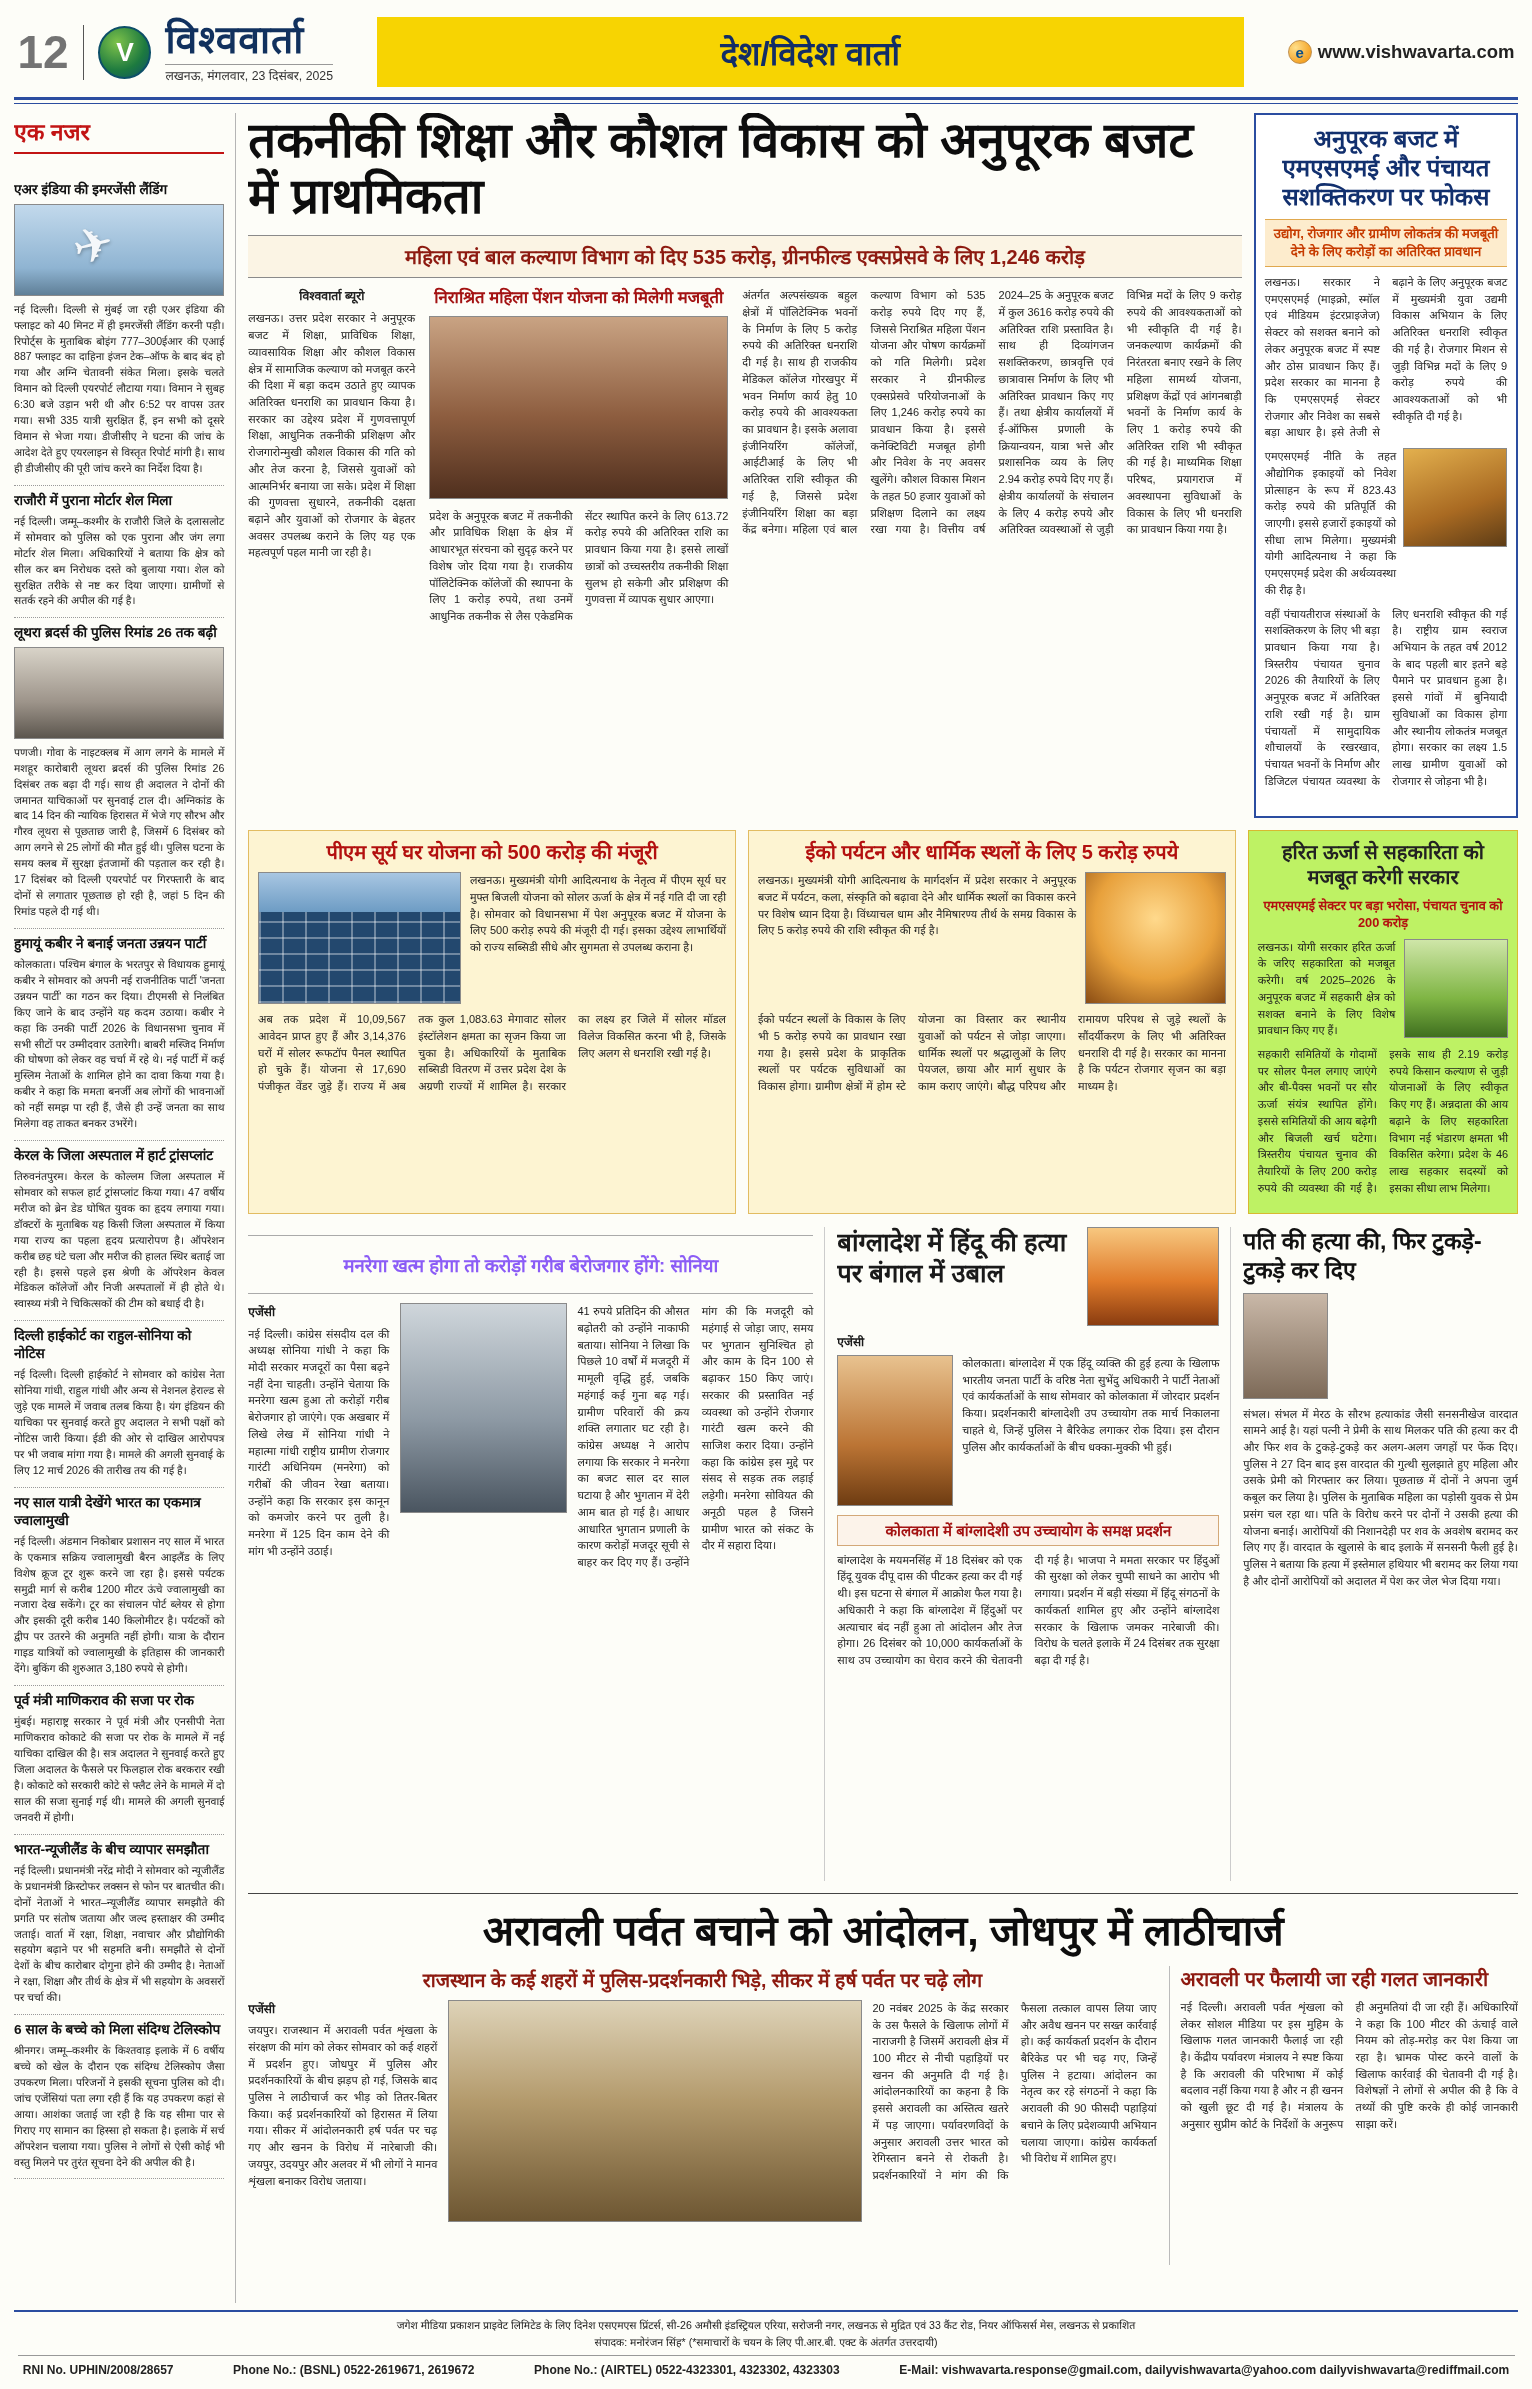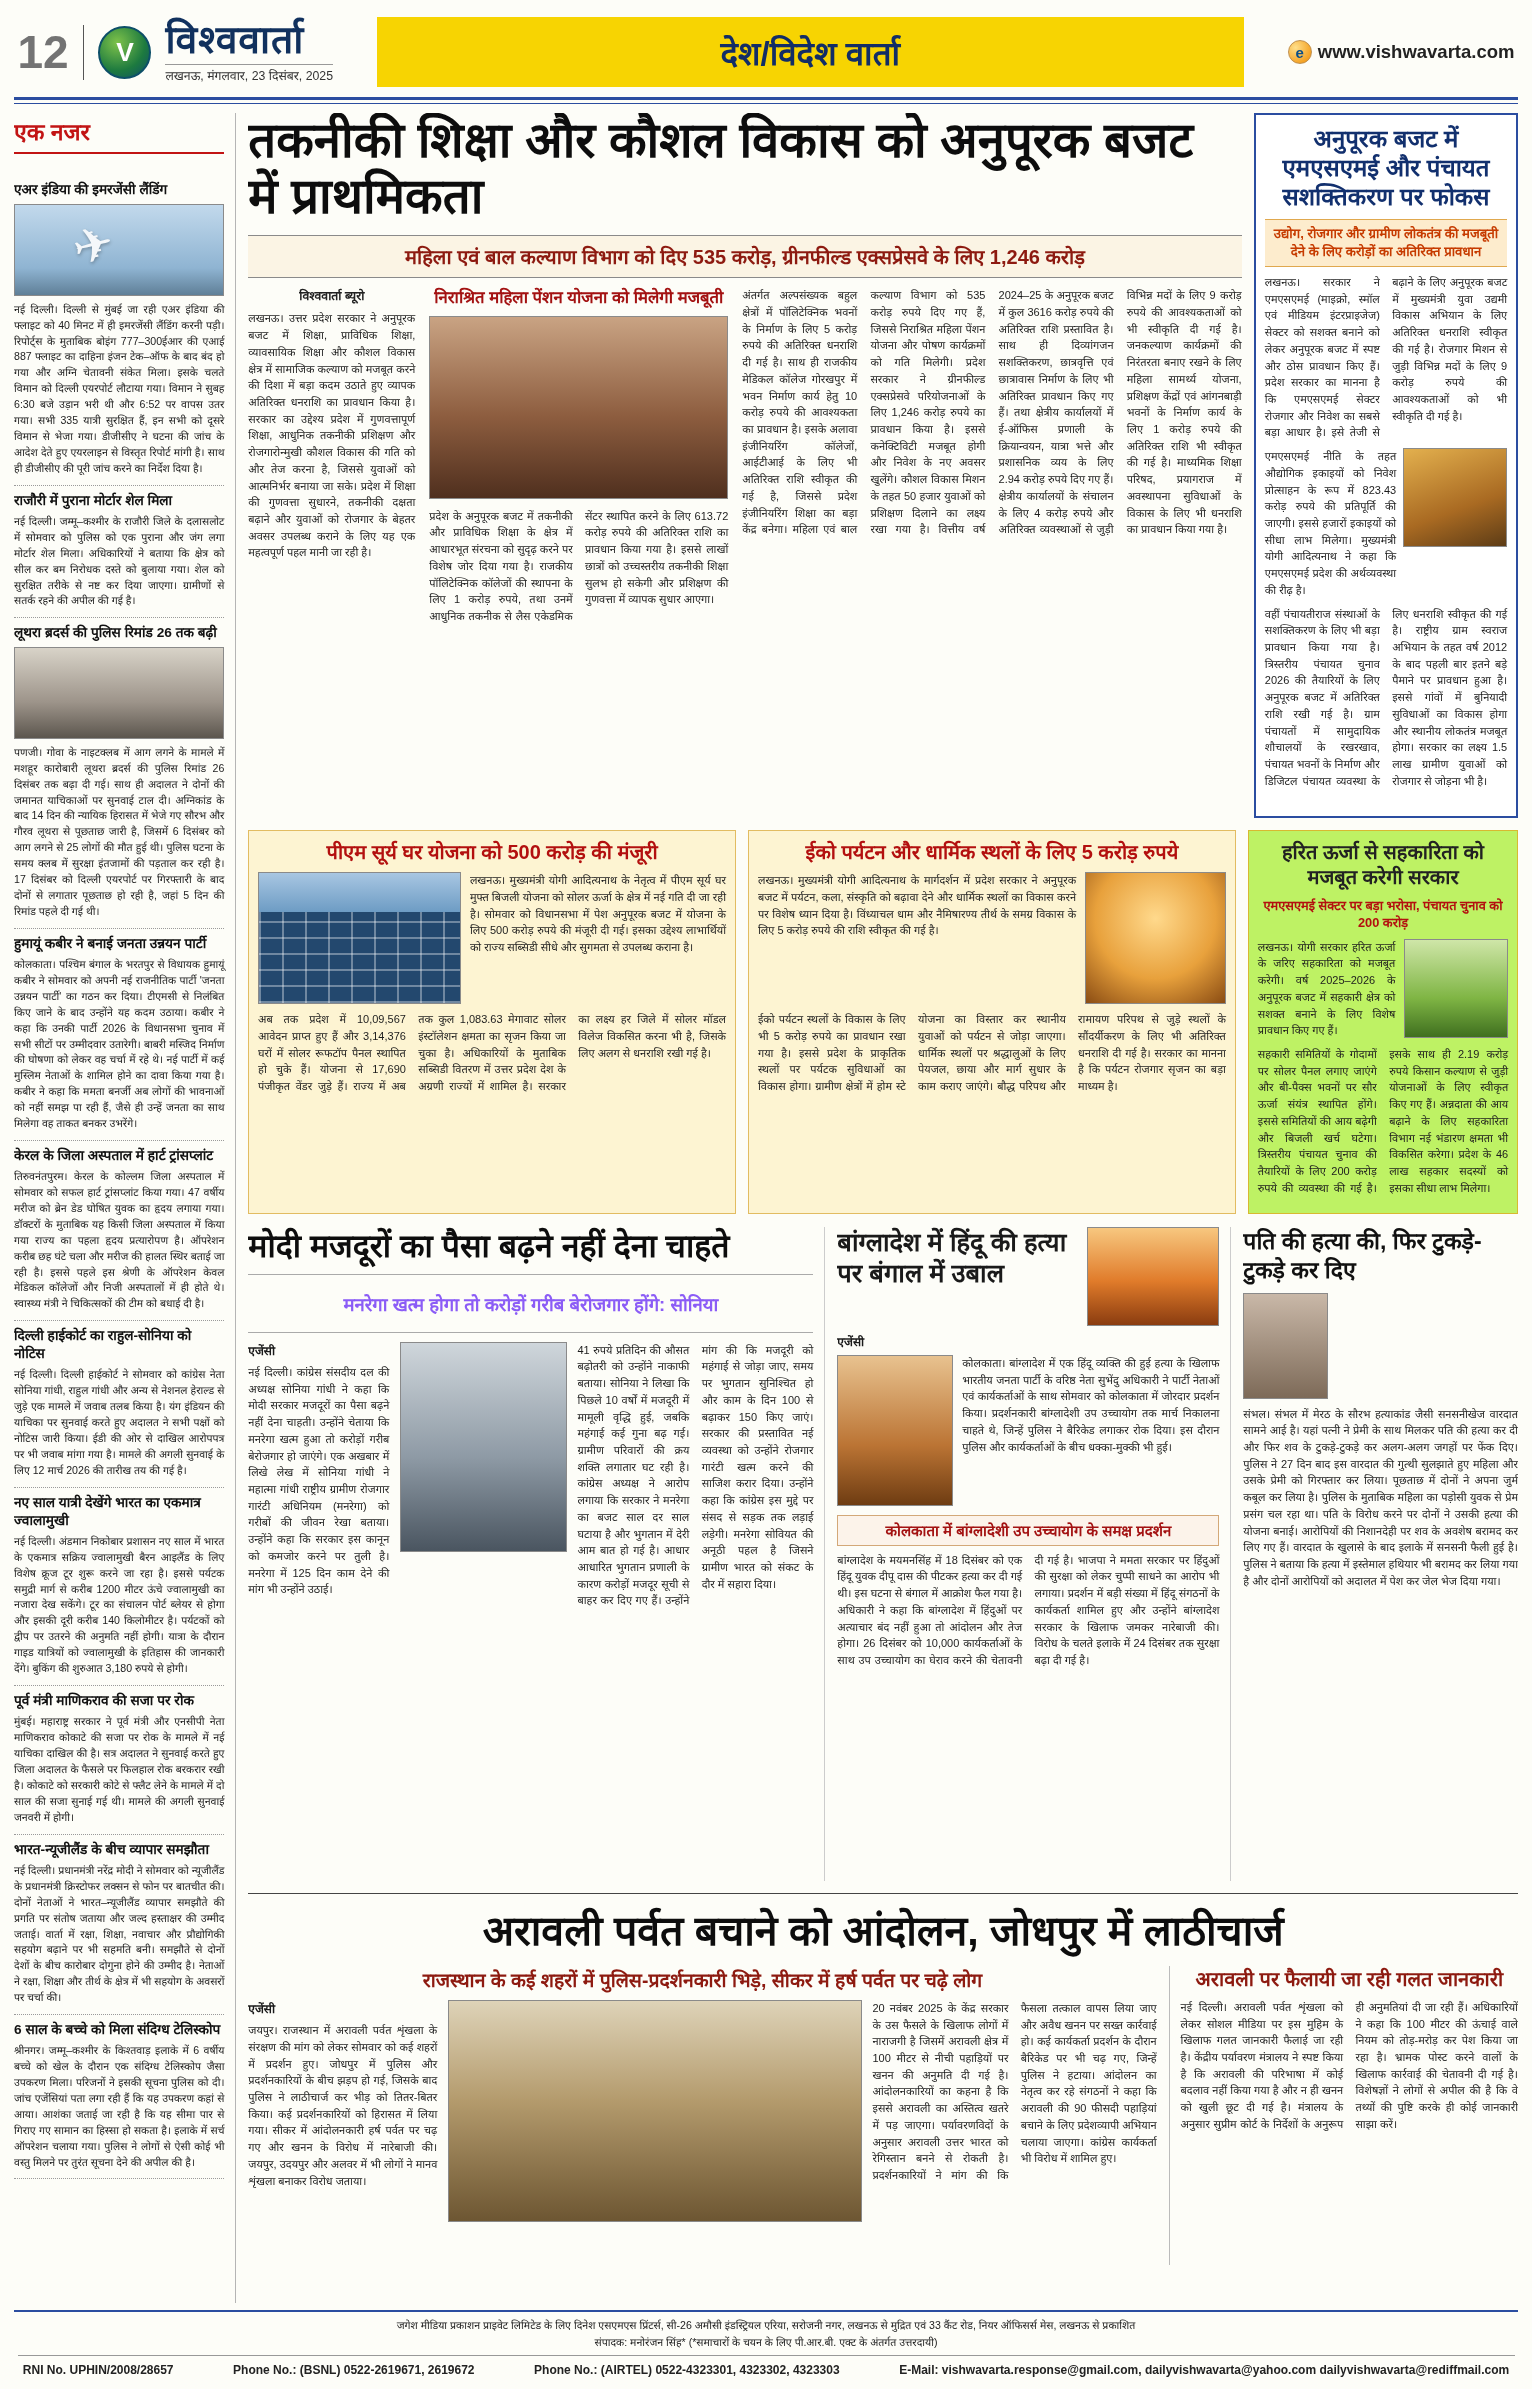--- a/index.html
+++ b/index.html
@@ -92,21 +92,21 @@
 .sambhal-row .photo{width:85px;height:106px;flex:none}
 
 .aravali{overflow:hidden}
 .aravali-banner{font-size:41px;font-weight:bold;text-align:center;color:#0d0d0d;padding:7px 0 8.8px;border-top:1.8px solid #444}
 .aravali-row{display:grid;grid-template-columns:1fr 349px;gap:12.3px;height:299px;overflow:hidden}
 .arv-sub{color:#8d1a10;font-size:19.4px;font-weight:bold;text-align:center;margin-bottom:7px}
 .arv-grid{display:flex;gap:10.6px;overflow:hidden}
 .arv-colA{width:189px;flex:none}
 .arv-grid .photo{width:414px;height:222px;flex:none}
 .side-box{border-left:0.9px solid #bbb;padding-left:10.6px;overflow:hidden}
-.side-head{color:#8d1a10;font-size:20px;font-weight:bold;text-align:center;line-height:1.3;margin-bottom:7px}
+.side-head{color:#8d1a10;font-size:20px;font-weight:bold;text-align:left;line-height:1.3;margin-bottom:7px}
 
 .footer{margin-top:7px;border-top:2.6px solid #2b4da0;padding:6.2px 3.5px 3.5px;text-align:center}
 .f1,.f2{font-size:10.6px;color:#222}
 .f2{margin-top:2.6px}
 .fbar{display:flex;justify-content:space-between;gap:16px;border-top:0.9px solid #999;margin-top:6.2px;padding:7px 5.3px 8.8px;font-size:12px;font-weight:bold;color:#222}
 </style>
 </head>
 <body>
 
 <div class="page">
@@ -238,21 +238,20 @@
             <p class="body-text">लखनऊ। योगी सरकार हरित ऊर्जा के जरिए सहकारिता को मजबूत करेगी। वर्ष 2025–2026 के अनुपूरक बजट में सहकारी क्षेत्र को सशक्त बनाने के लिए विशेष प्रावधान किए गए हैं।</p>
             <div class="photo ph-green" style="width:104px;height:99px"></div>
           </div>
           <p class="body-text cols-2">सहकारी समितियों के गोदामों पर सोलर पैनल लगाए जाएंगे और बी-पैक्स भवनों पर सौर ऊर्जा संयंत्र स्थापित होंगे। इससे समितियों की आय बढ़ेगी और बिजली खर्च घटेगा। त्रिस्तरीय पंचायत चुनाव की तैयारियों के लिए 200 करोड़ रुपये की व्यवस्था की गई है। इसके साथ ही 2.19 करोड़ रुपये किसान कल्याण से जुड़ी योजनाओं के लिए स्वीकृत किए गए हैं। अन्नदाता की आय बढ़ाने के लिए सहकारिता विभाग नई भंडारण क्षमता भी विकसित करेगा। प्रदेश के 46 लाख सहकार सदस्यों को इसका सीधा लाभ मिलेगा।</p>
         </section>
       </div>
 
       <div class="articles-row">
 
         <article class="article">
-          <h2 class="sonia-head">मोदी मजदूरों का पैसा बढ़ने नहीं देना चाहते</h2>
           <div class="sonia-sub">मनरेगा खत्म होगा तो करोड़ों गरीब बेरोजगार होंगे: सोनिया</div>
           <div class="sonia-grid">
             <div class="sonia-colA">
               <div class="agency">एजेंसी</div>
               <p class="body-text">नई दिल्ली। कांग्रेस संसदीय दल की अध्यक्ष सोनिया गांधी ने कहा कि मोदी सरकार मजदूरों का पैसा बढ़ने नहीं देना चाहती। उन्होंने चेताया कि मनरेगा खत्म हुआ तो करोड़ों गरीब बेरोजगार हो जाएंगे। एक अखबार में लिखे लेख में सोनिया गांधी ने महात्मा गांधी राष्ट्रीय ग्रामीण रोजगार गारंटी अधिनियम (मनरेगा) को गरीबों की जीवन रेखा बताया। उन्होंने कहा कि सरकार इस कानून को कमजोर करने पर तुली है। मनरेगा में 125 दिन काम देने की मांग भी उन्होंने उठाई।</p>
             </div>
             <div class="photo ph-sonia"></div>
             <p class="body-text cols-2">41 रुपये प्रतिदिन की औसत बढ़ोतरी को उन्होंने नाकाफी बताया। सोनिया ने लिखा कि पिछले 10 वर्षों में मजदूरी में मामूली वृद्धि हुई, जबकि महंगाई कई गुना बढ़ गई। ग्रामीण परिवारों की क्रय शक्ति लगातार घट रही है। कांग्रेस अध्यक्ष ने आरोप लगाया कि सरकार ने मनरेगा का बजट साल दर साल घटाया है और भुगतान में देरी आम बात हो गई है। आधार आधारित भुगतान प्रणाली के कारण करोड़ों मजदूर सूची से बाहर कर दिए गए हैं। उन्होंने मांग की कि मजदूरी को महंगाई से जोड़ा जाए, समय पर भुगतान सुनिश्चित हो और काम के दिन 100 से बढ़ाकर 150 किए जाएं। सरकार की प्रस्तावित नई व्यवस्था को उन्होंने रोजगार गारंटी खत्म करने की साजिश करार दिया। उन्होंने कहा कि कांग्रेस इस मुद्दे पर संसद से सड़क तक लड़ाई लड़ेगी। मनरेगा सोवियत की अनूठी पहल है जिसने ग्रामीण भारत को संकट के दौर में सहारा दिया।</p>
           </div>
         </article>

